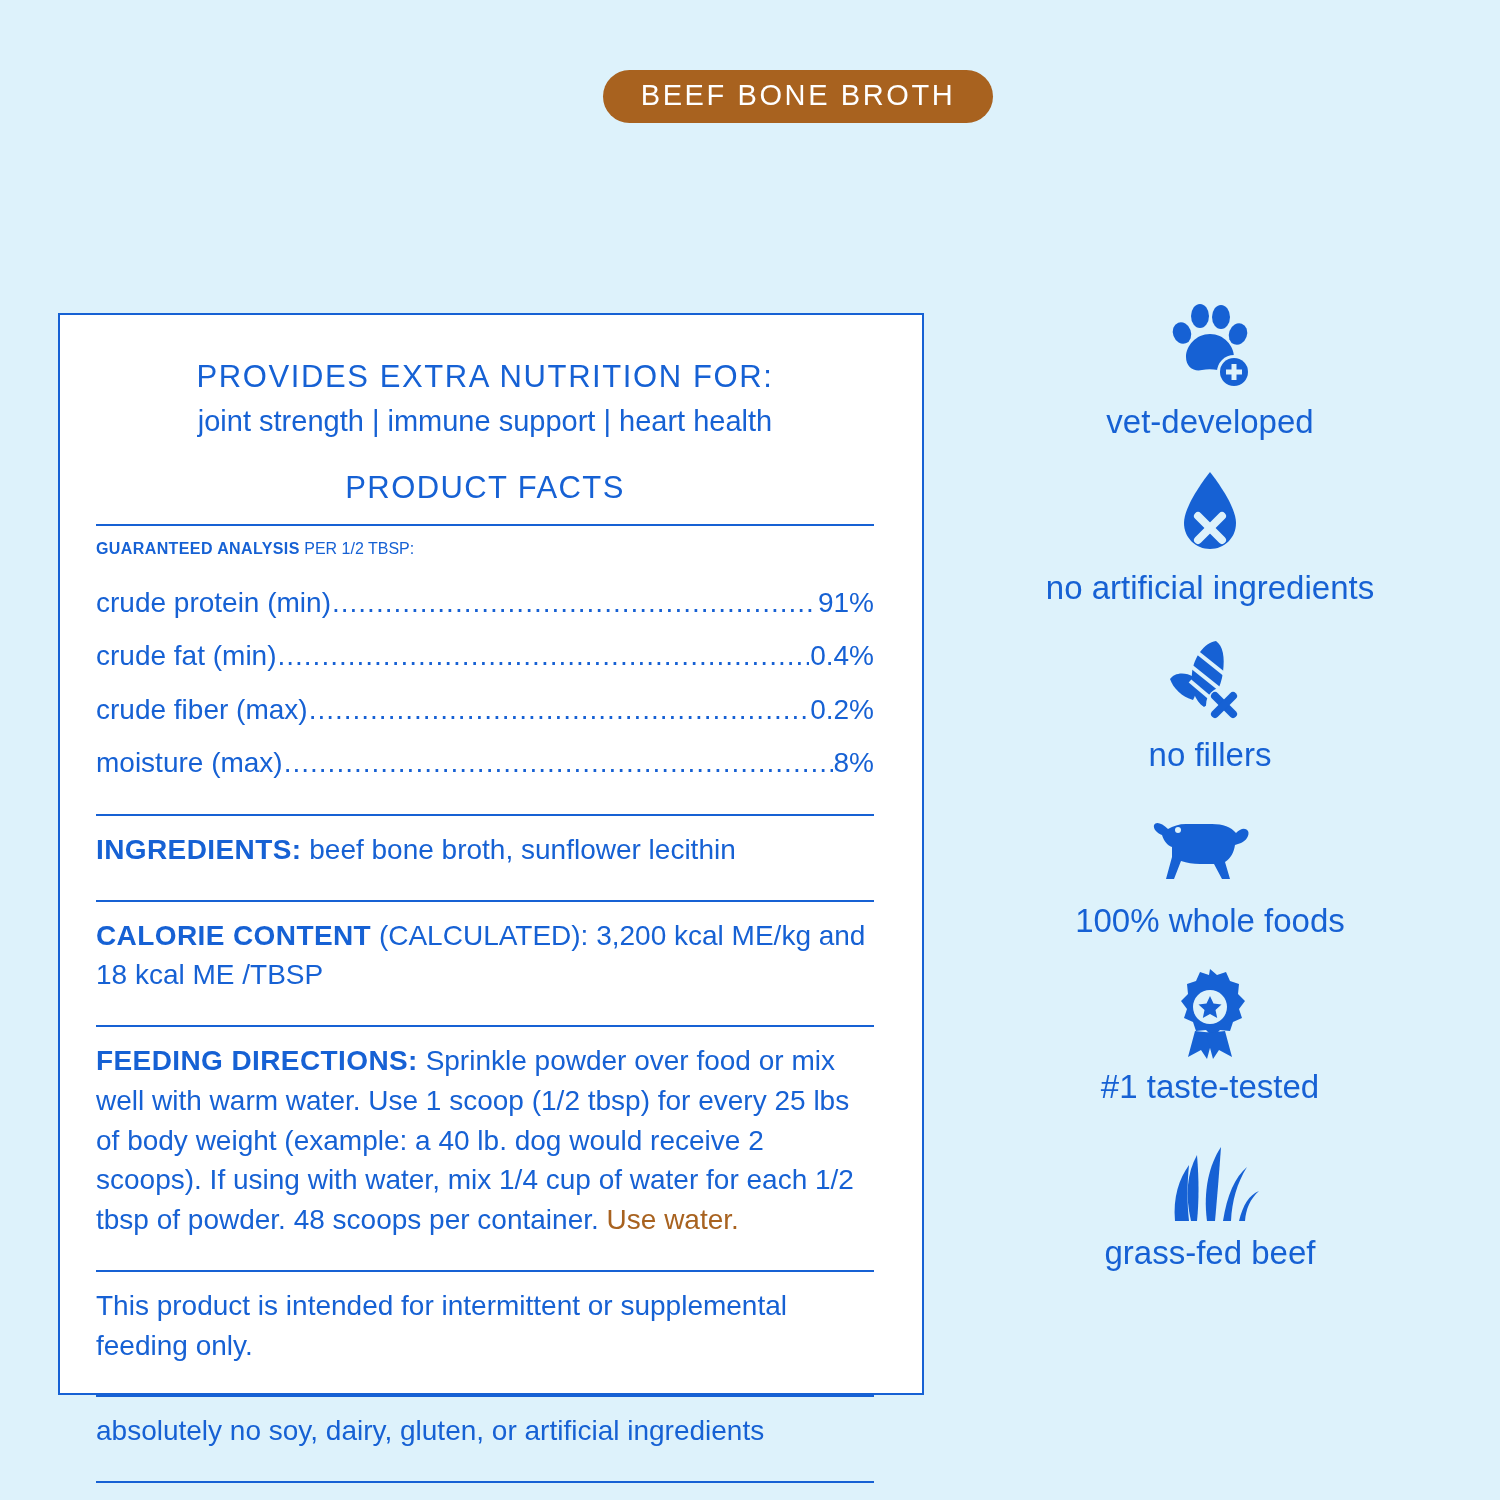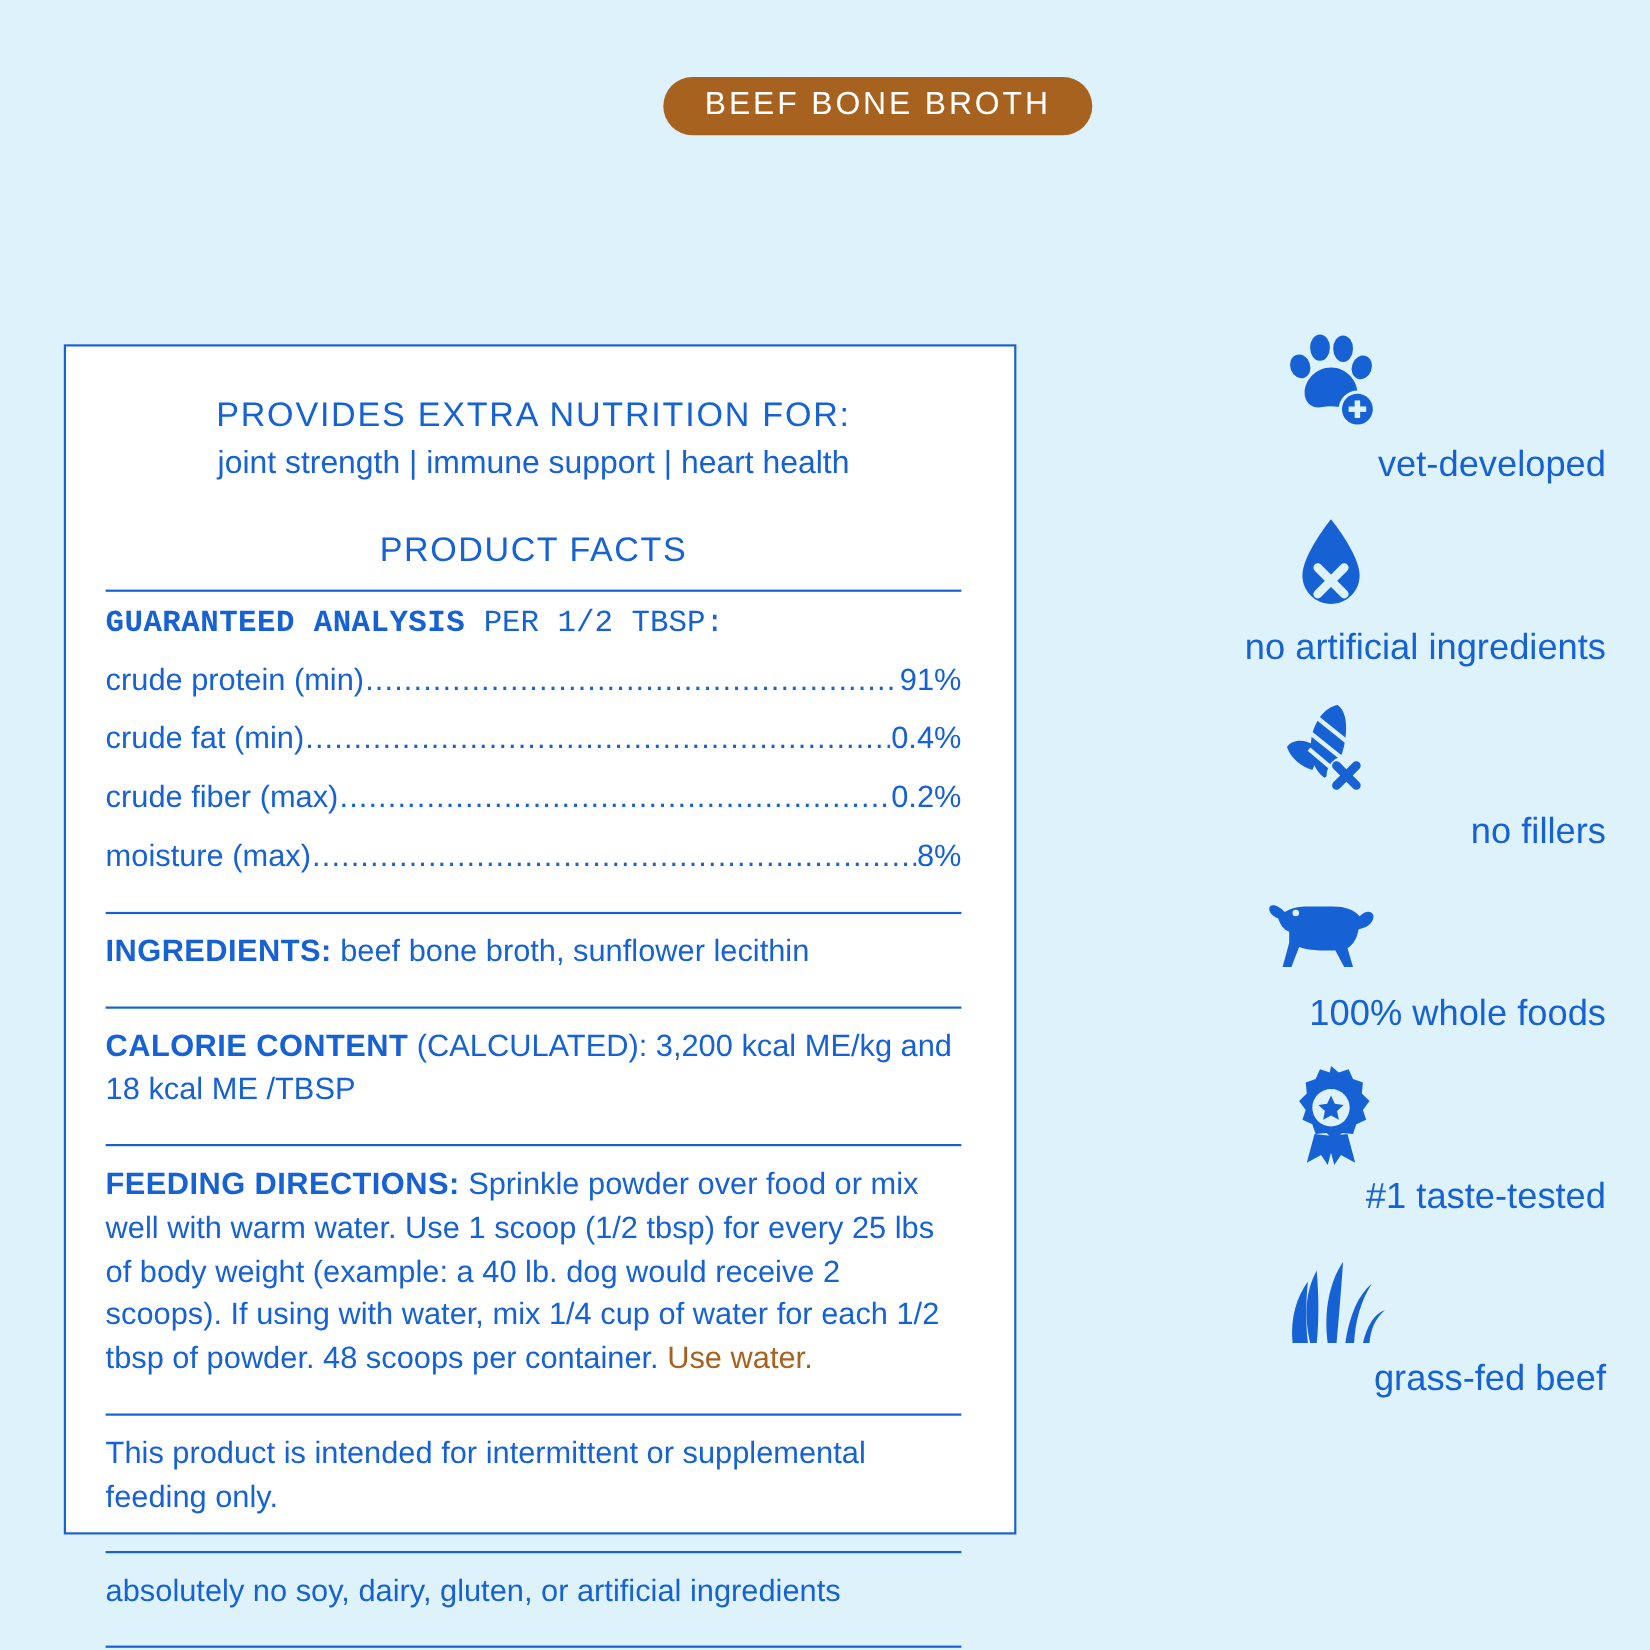--- a/index.html
+++ b/index.html
@@ -74,41 +74,40 @@
     color: #1661d4;
   }
   .provides-sub {
     font-size: 29px;
     margin-top: 10px;
     color: #1661d4;
   }
   .product-facts {
     font-size: 31px;
     letter-spacing: 1.4px;
-    margin-top: 44px;
+    margin-top: 32px;
     color: #1661d4;
   }
   .rule {
     border: none;
     border-top: 2px solid #1661d4;
     margin: 18px 0 0 0;
     height: 0;
   }
   .sec {
     padding-top: 14px;
     padding-bottom: 12px;
   }
   .lead {
     font-weight: 700;
     letter-spacing: 0.4px;
   }
   .ga-head {
-    font-size: 28px;
-    margin-bottom: 2px;
-    font-family: Liberation Mono, monospace;
+    font-size: 16px;
+    margin-bottom: 12px;
   }
   .row {
     display: flex;
     align-items: baseline;
     font-size: 28px;
     line-height: 1.48;
     white-space: nowrap;
   }
   .row .nm { flex: 0 0 auto; }
   .row .dots {
@@ -126,21 +125,21 @@
   .accent { color: #a8621f; }
 
   
   .icons {
     position: absolute;
     left: 960px;
     top: 300px;
     width: 500px;
   }
   .icon-item {
-    text-align: right;
+    text-align: center;
     margin-bottom: 26px;
   }
   .icon-art {
     height: 96px;
     display: flex;
     align-items: center;
     justify-content: center;
   }
   .icon-label {
     font-size: 33px;

